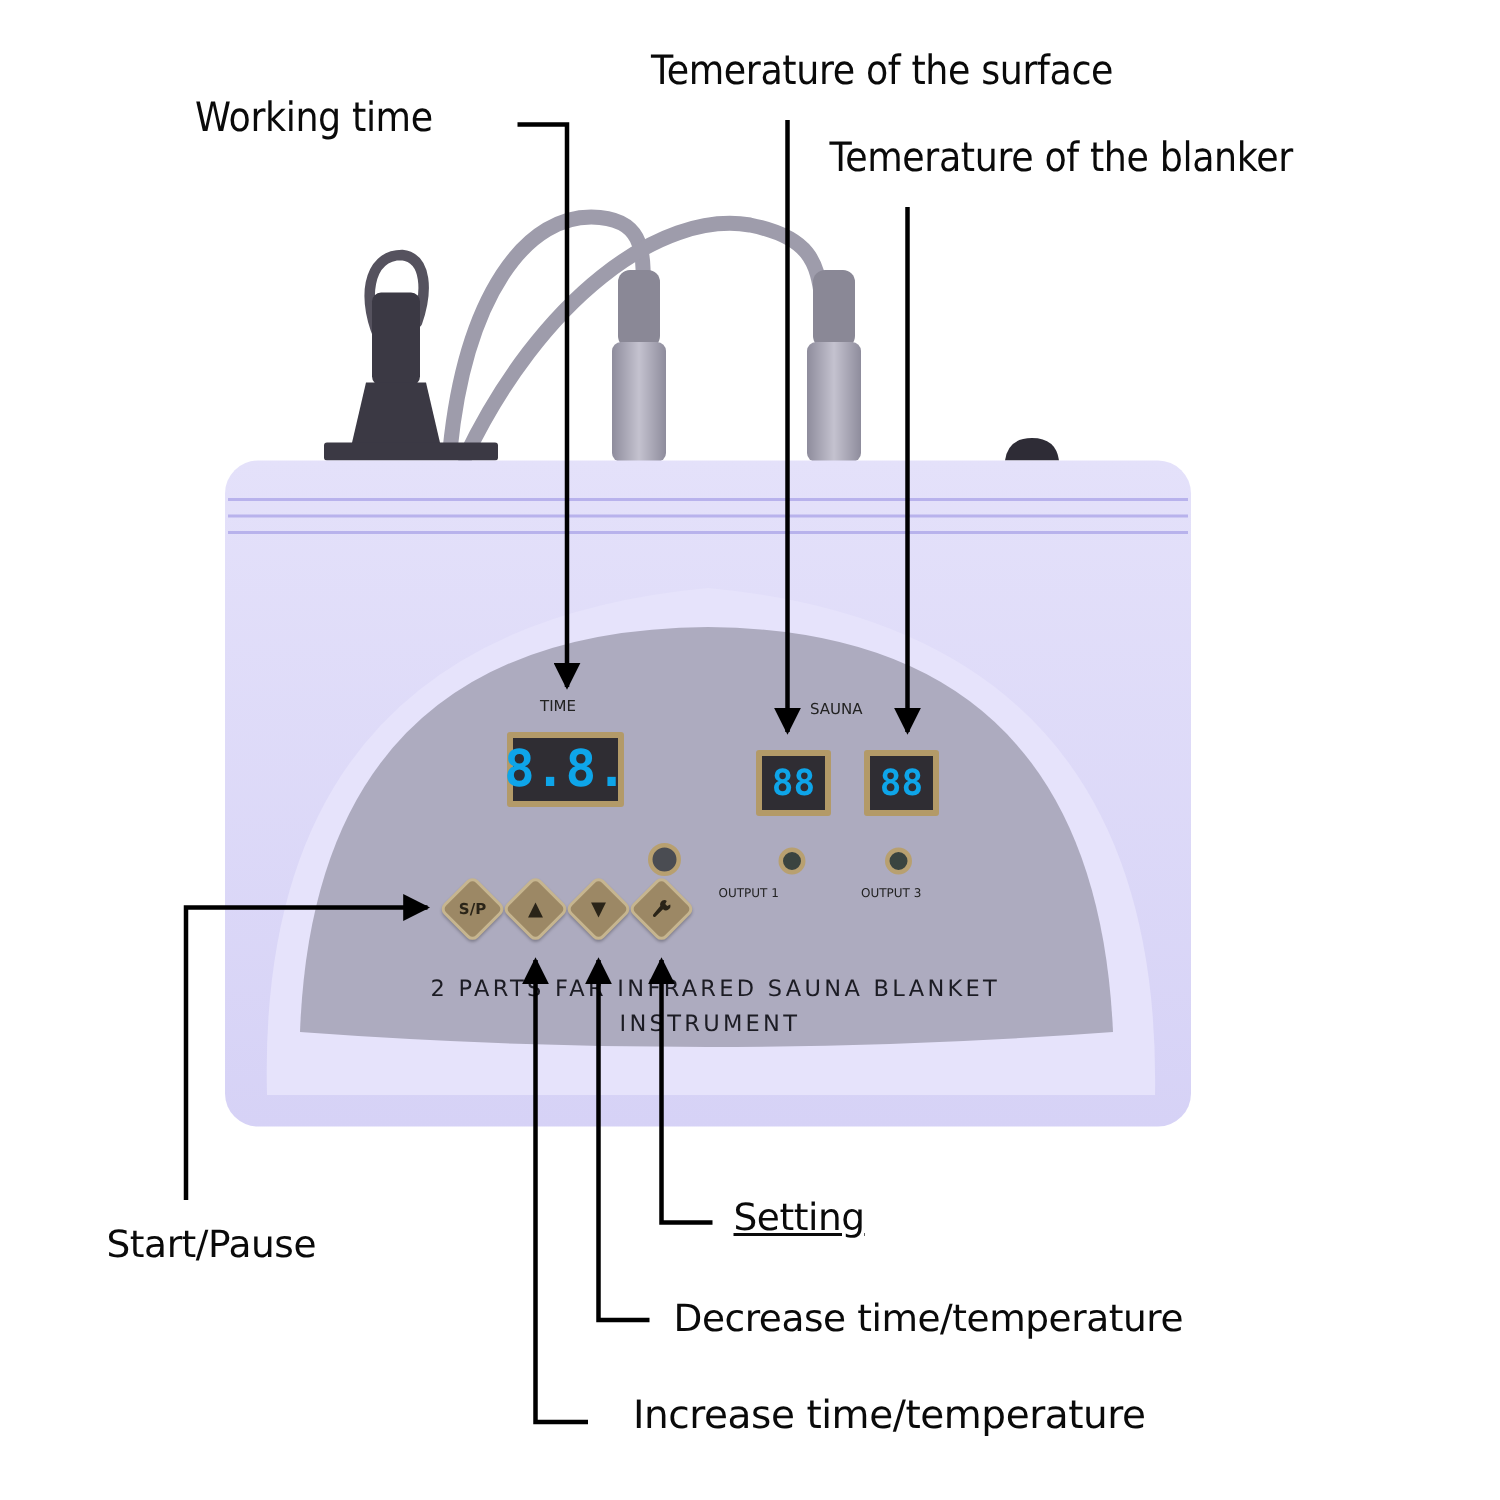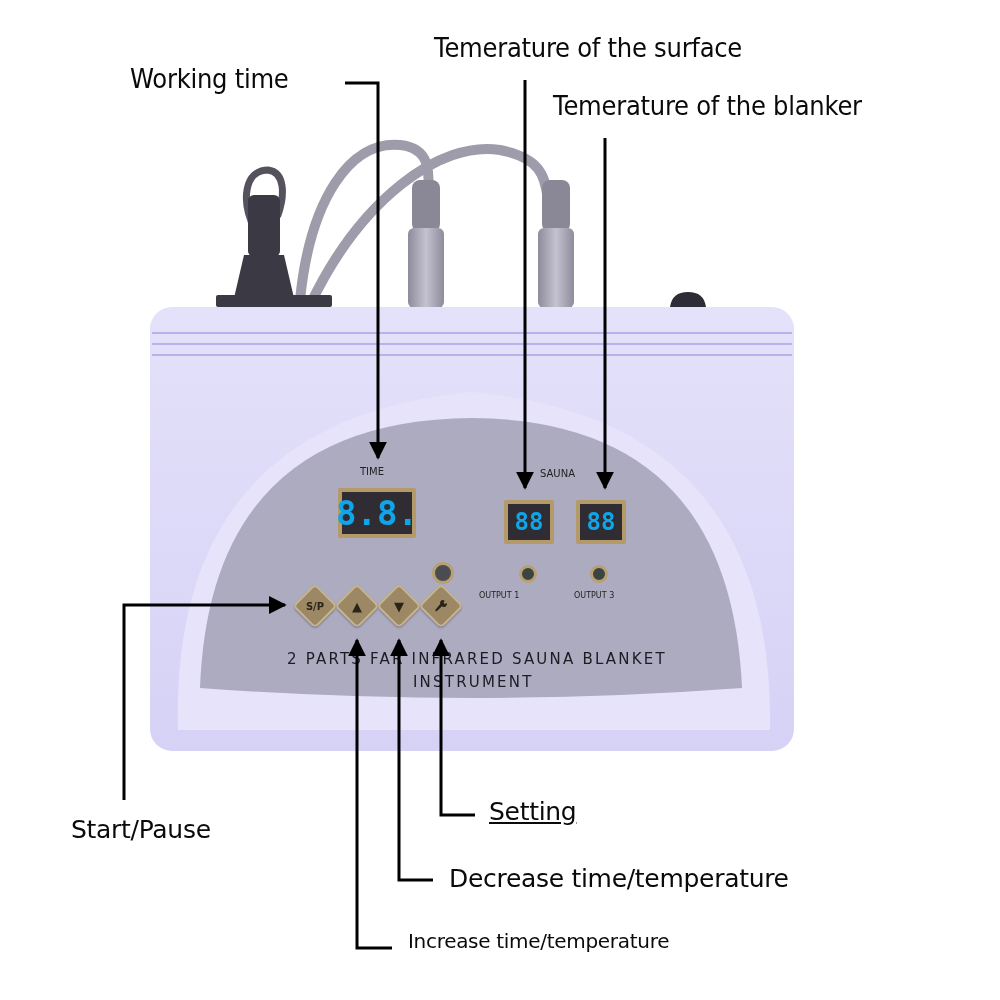--- a/index.html
+++ b/index.html
@@ -112,13 +112,13 @@
     <polyline points="392,948 357,948 357,640" marker-end="url(#ah)"></polyline>
   </g>
 </svg>
 
 <div class="callout cond" style="left:130px;top:63px;">Working time</div>
 <div class="callout cond" style="left:434px;top:32px;">Temerature of the surface</div>
 <div class="callout cond" style="left:553px;top:90px;">Temerature of the blanker</div>
 <div class="callout" style="left:47px;top:815px;font-size:25px;margin-left:24px;">Start/Pause</div>
 <div class="callout" style="left:489px;top:797px;font-size:25px;text-decoration:underline;">Setting</div>
 <div class="callout" style="left:449px;top:864px;font-size:25px;">Decrease time/temperature</div>
-<div class="callout" style="left:408px;top:929px;font-size:20px;">Increase time/temperature</div>
+<div class="callout" style="left:422px;top:929px;font-size:26px;">Increase time/temperature</div>
 
 </body></html>

